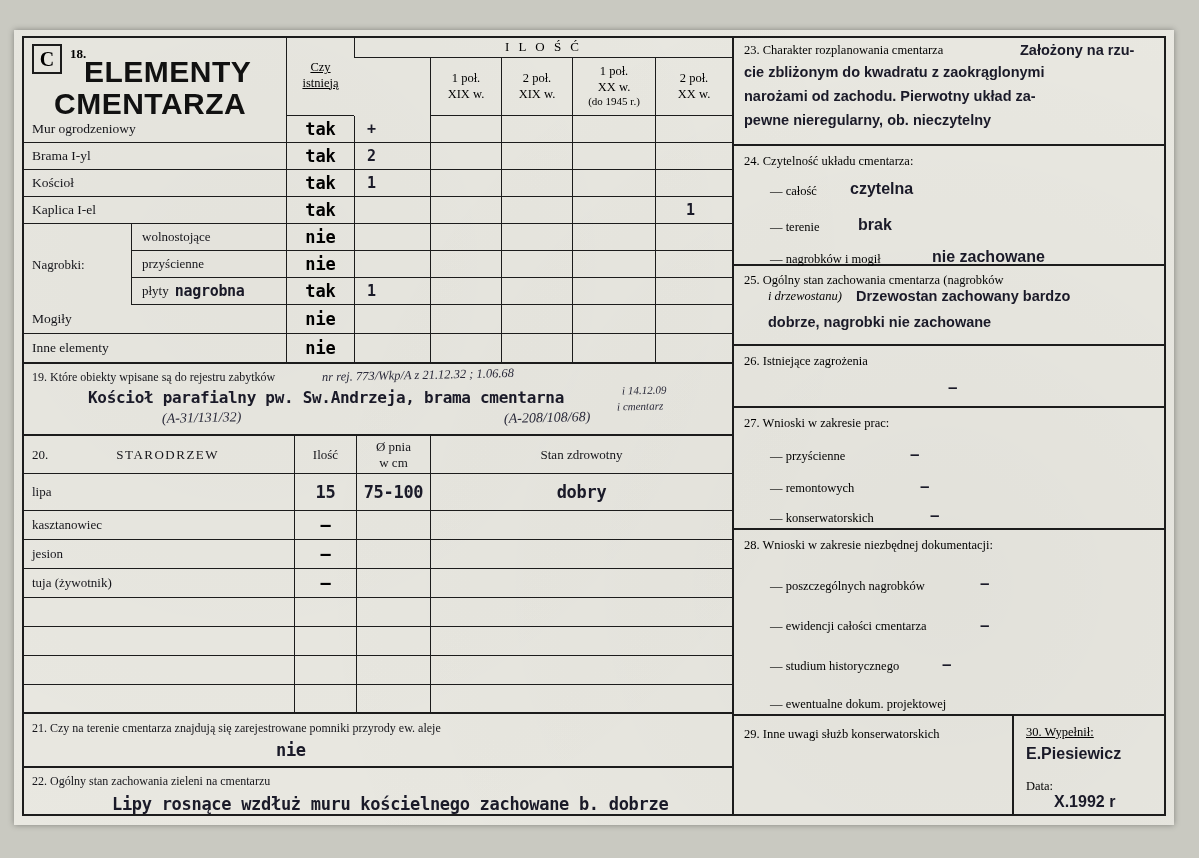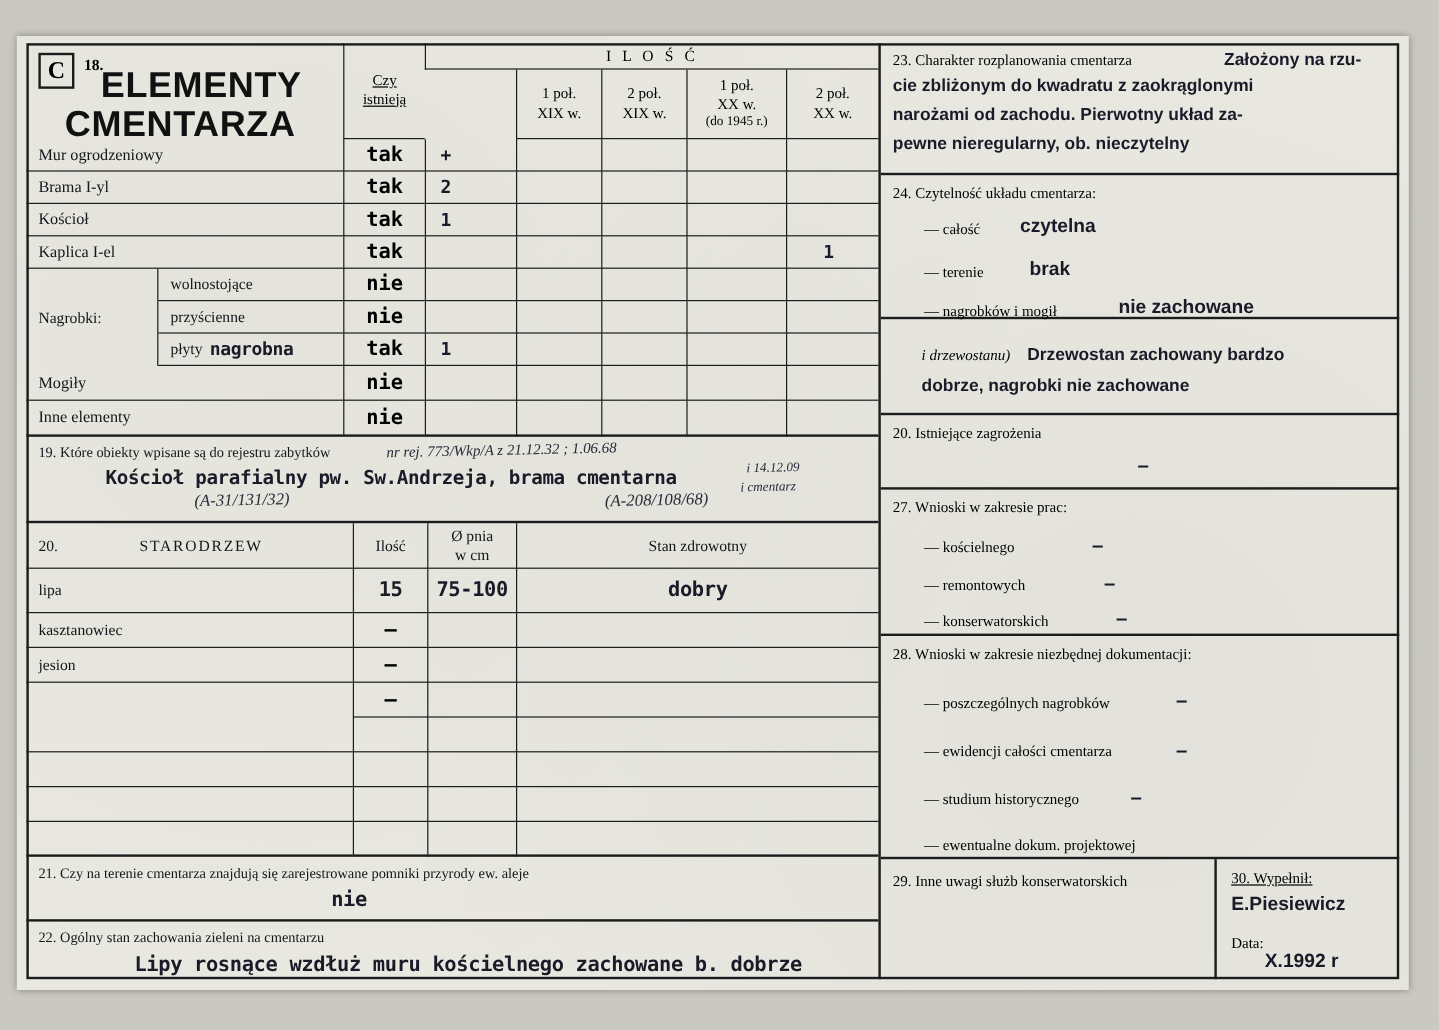--- a/index.html
+++ b/index.html
@@ -286,20 +286,23 @@
 
   <div class="ab bb lft" style="left:8px;top:510px;width:272px;height:29px;">
     <span class="lbl" style="padding-left:10px;">jesion</span>
   </div>
   <div class="ab bl bb ctr" style="left:280px;top:510px;width:62px;height:29px;">
     <span class="dash">–</span>
   </div>
   <div class="ab bl bb" style="left:342px;top:510px;width:74px;height:29px;"></div>
   <div class="ab bl bb" style="left:416px;top:510px;width:302px;height:29px;"></div>
 
+  <div class="ab bb lft" style="left:8px;top:539px;width:272px;height:29px;">
+    <span class="lbl" style="padding-left:10px;">tuja (żywotnik)</span>
+  </div>
   <div class="ab bl bb ctr" style="left:280px;top:539px;width:62px;height:29px;">
     <span class="dash">–</span>
   </div>
   <div class="ab bl bb" style="left:342px;top:539px;width:74px;height:29px;"></div>
   <div class="ab bl bb" style="left:416px;top:539px;width:302px;height:29px;"></div>
 
   <div class="ab bb" style="left:8px;top:568px;width:272px;height:29px;"></div>
   <div class="ab bl bb" style="left:280px;top:568px;width:62px;height:29px;"></div>
   <div class="ab bl bb" style="left:342px;top:568px;width:74px;height:29px;"></div>
   <div class="ab bl bb" style="left:416px;top:568px;width:302px;height:29px;"></div>
@@ -343,33 +346,34 @@
     <div class="ab rightlabel" style="left:10px;top:7px;">24. Czytelność układu cmentarza:</div>
     <div class="ab rightlabel" style="left:36px;top:37px;">— całość</div>
     <div class="ab rhand" style="left:116px;top:31px;font-size:16px;">czytelna</div>
     <div class="ab rightlabel" style="left:36px;top:73px;">— terenie</div>
     <div class="ab rhand" style="left:124px;top:67px;font-size:16px;">brak</div>
     <div class="ab rightlabel" style="left:36px;top:105px;">— nagrobków i mogił</div>
     <div class="ab rhand" style="left:198px;top:99px;font-size:16px;">nie zachowane</div>
   </div>
 
   <div class="ab b2b" style="left:720px;top:236px;width:432px;height:80px;">
+    <div class="ab rightlabel" style="left:10px;top:6px;">25. Ogólny stan zachowania cmentarza (nagrobków</div>
     <div class="ab rightlabel" style="left:34px;top:22px;font-style:italic;">i drzewostanu)</div>
     <div class="ab rhand" style="left:122px;top:20px;">Drzewostan zachowany bardzo</div>
     <div class="ab rhand" style="left:34px;top:46px;">dobrze, nagrobki nie zachowane</div>
   </div>
 
   <div class="ab b2b" style="left:720px;top:316px;width:432px;height:62px;">
-    <div class="ab rightlabel" style="left:10px;top:7px;">20. Istniejące zagrożenia</div>
+    <div class="ab rightlabel" style="left:10px;top:7px;">26. Istniejące zagrożenia</div>
     <div class="ab rhand" style="left:214px;top:30px;font-size:17px;">–</div>
   </div>
 
   <div class="ab b2b" style="left:720px;top:378px;width:432px;height:122px;">
     <div class="ab rightlabel" style="left:10px;top:7px;">27. Wnioski w zakresie prac:</div>
-    <div class="ab rightlabel" style="left:36px;top:40px;">— kościelnego</div>
+    <div class="ab rightlabel" style="left:36px;top:40px;">— przyścienne</div>
     <div class="ab rhand" style="left:176px;top:35px;font-size:17px;">–</div>
     <div class="ab rightlabel" style="left:36px;top:72px;">— remontowych</div>
     <div class="ab rhand" style="left:186px;top:67px;font-size:17px;">–</div>
     <div class="ab rightlabel" style="left:36px;top:102px;">— konserwatorskich</div>
     <div class="ab rhand" style="left:196px;top:96px;font-size:17px;">–</div>
   </div>
 
   <div class="ab b2b" style="left:720px;top:500px;width:432px;height:186px;">
     <div class="ab rightlabel" style="left:10px;top:7px;">28. Wnioski w zakresie niezbędnej dokumentacji:</div>
     <div class="ab rightlabel" style="left:36px;top:48px;">— poszczególnych nagrobków</div>

